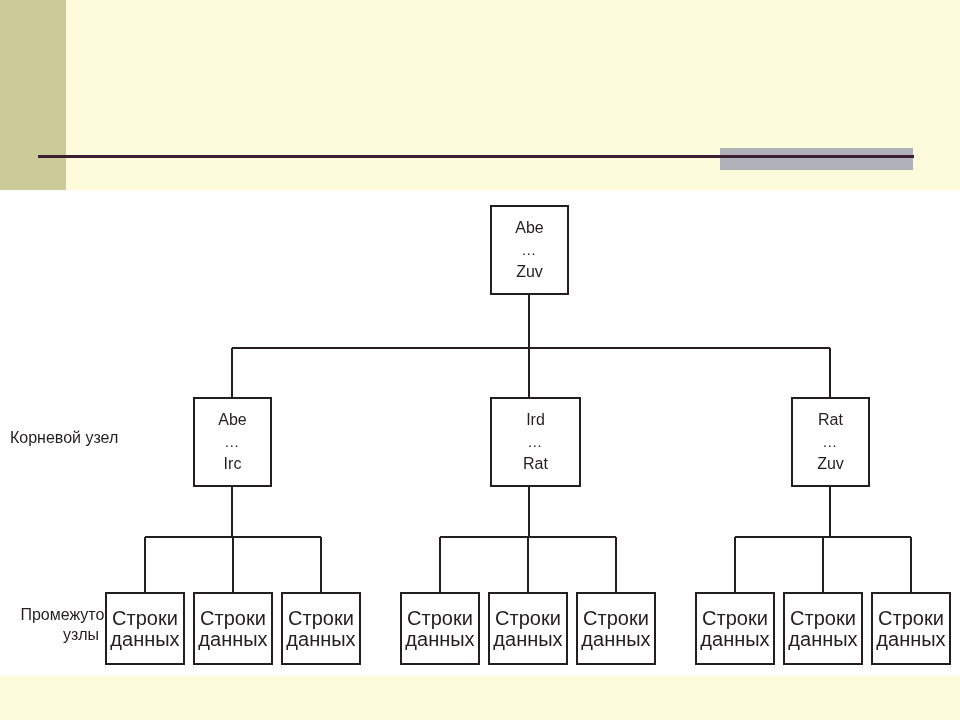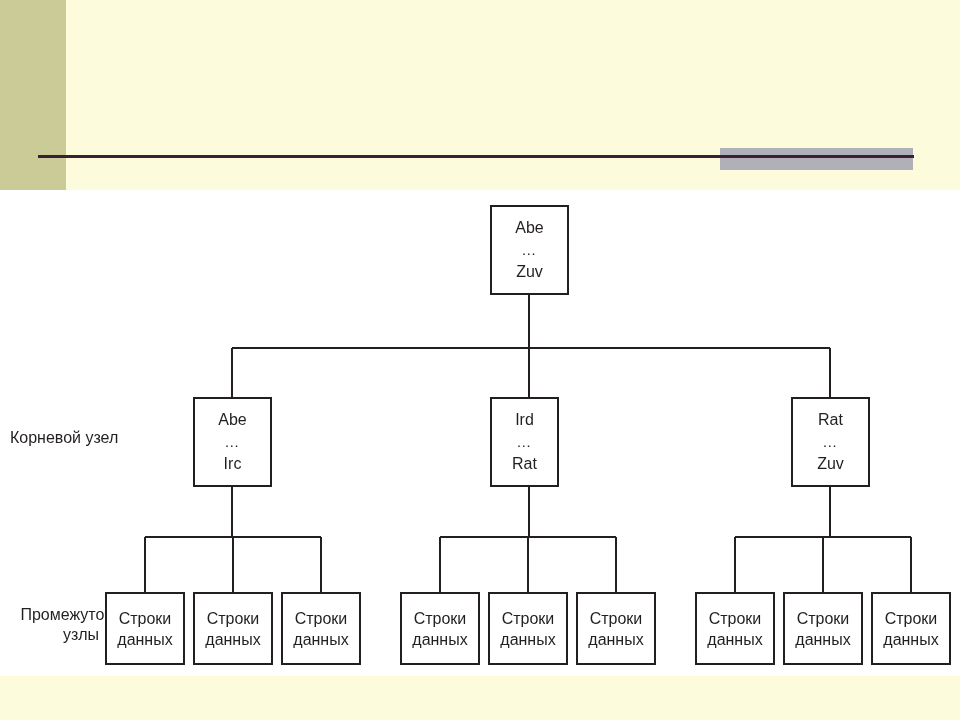--- a/index.html
+++ b/index.html
@@ -100,21 +100,21 @@
     color: #231f20;
     font-family: "Liberation Sans", sans-serif;
   }
   .node .ln {
     display: block;
     text-align: center;
   }
   .key-node { font-size: 16px; }
   .key-node .ln { line-height: 22px; }
   .key-node .ellipsis { letter-spacing: 1.5px; font-size: 15px; }
-  .leaf-node { font-size: 16px; }
+  .leaf-node { font-size: 20px; }
   .leaf-node .ln { line-height: 21px; }
 
   .footer-strip {
     position: absolute;
     left: 0;
     top: 676px;
     width: 960px;
     height: 44px;
     background: #fcfcdc;
   }
@@ -172,21 +172,21 @@
       <span class="ln">Abe</span>
       <span class="ln ellipsis">…</span>
       <span class="ln">Zuv</span>
     </div>
 
     <div class="node key-node" style="left:193px; top:207px; width:79px; height:90px;">
       <span class="ln">Abe</span>
       <span class="ln ellipsis">…</span>
       <span class="ln">Irc</span>
     </div>
-    <div class="node key-node" style="left:490px; top:207px; width:69px; height:90px;">
+    <div class="node key-node" style="left:490px; top:207px; width:91px; height:90px;">
       <span class="ln">Ird</span>
       <span class="ln ellipsis">…</span>
       <span class="ln">Rat</span>
     </div>
     <div class="node key-node" style="left:791px; top:207px; width:79px; height:90px;">
       <span class="ln">Rat</span>
       <span class="ln ellipsis">…</span>
       <span class="ln">Zuv</span>
     </div>
 

